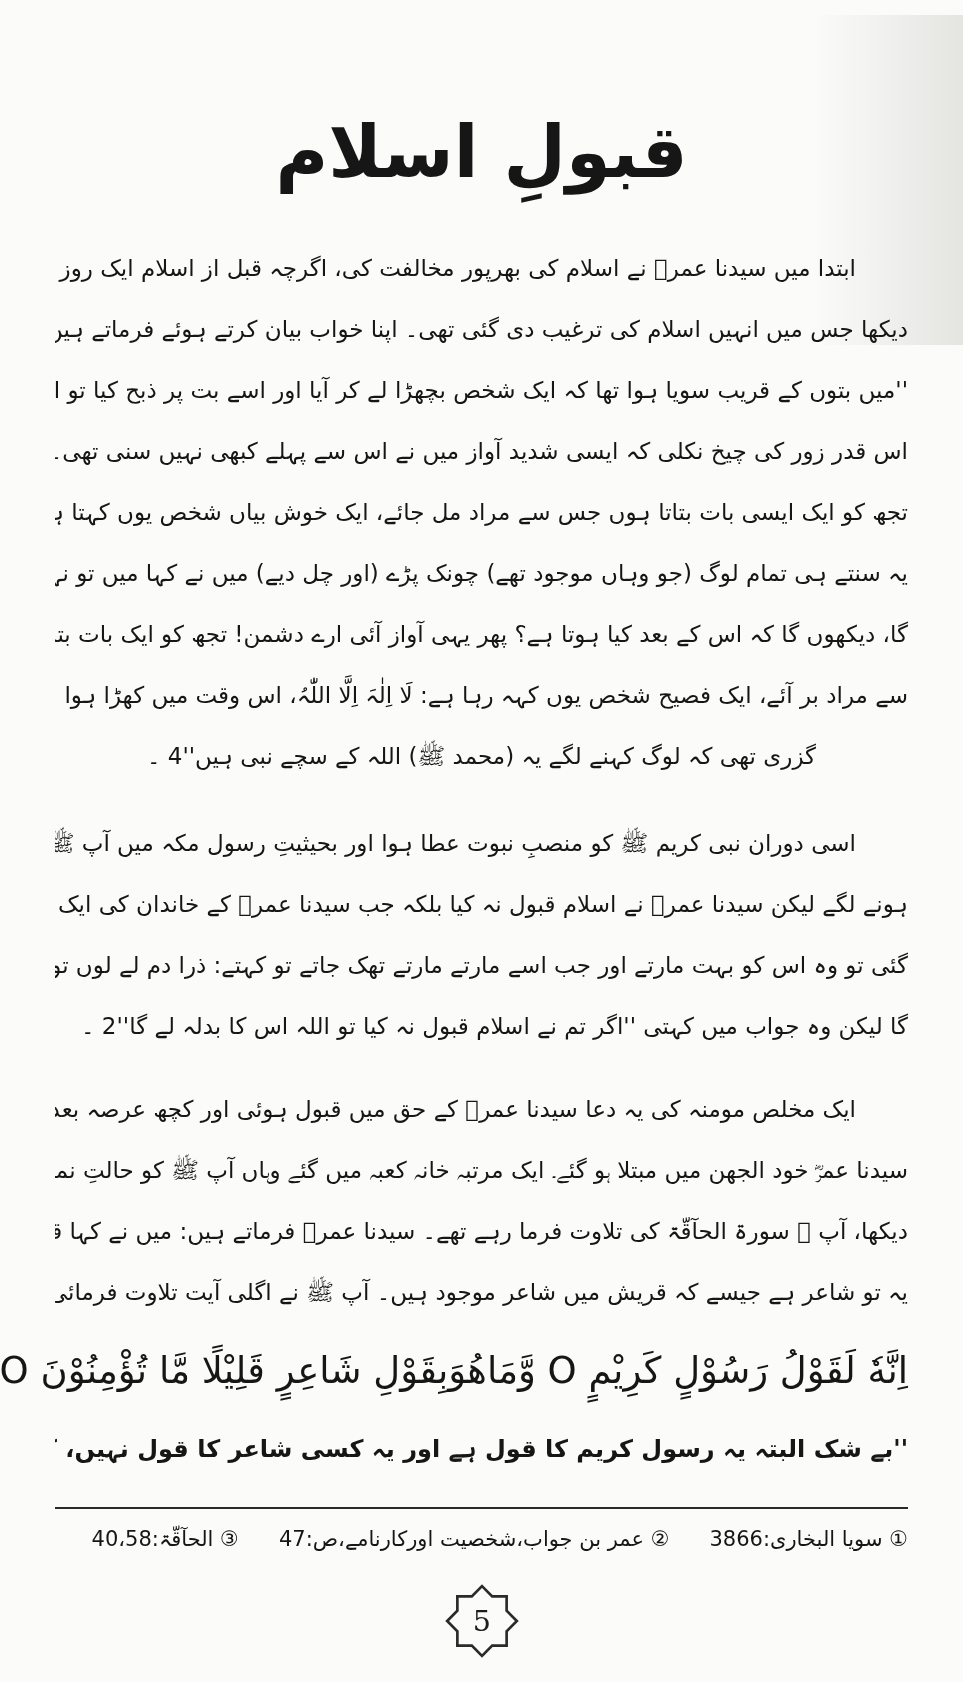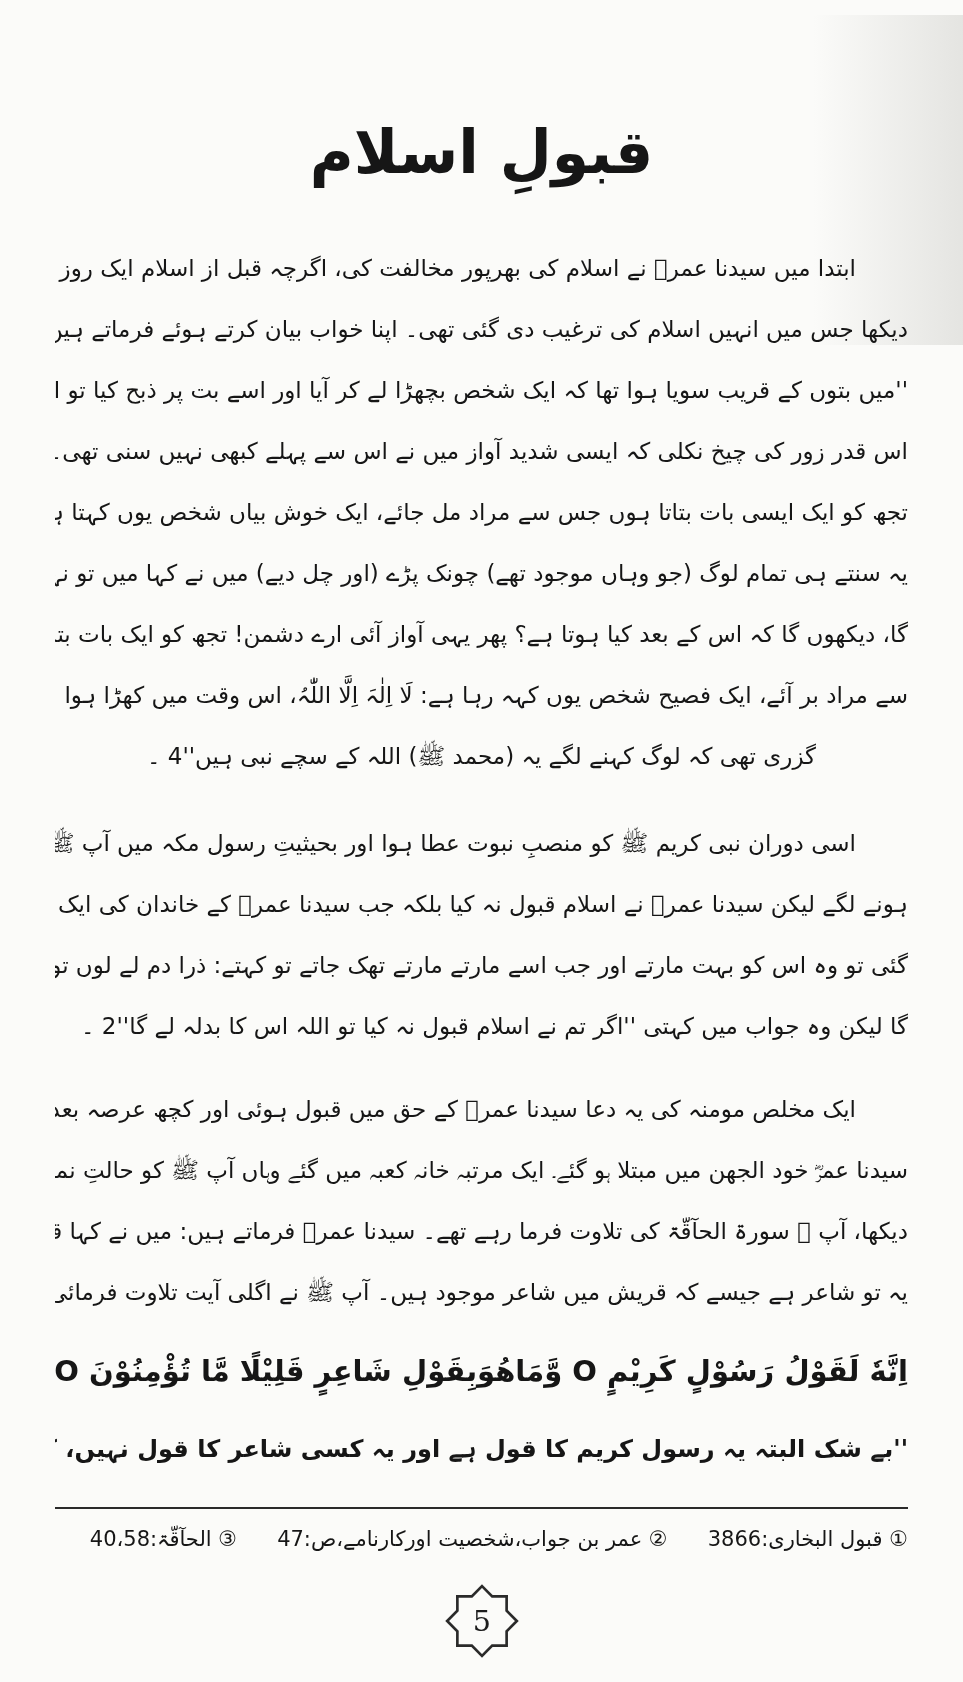--- a/index.html
+++ b/index.html
@@ -18,21 +18,21 @@
     background:linear-gradient(to left, rgba(170,170,164,0.28), rgba(170,170,164,0));
     pointer-events:none;
   }
   .content{
     position:absolute;top:0;right:55px;left:55px;
   }
   .title{
     margin-top:95px;
     height:115px;
     text-align:center;
-    font-size:60px;
+    font-size:72px;
     font-weight:bold;
     line-height:115px;
   }
   .para{margin:0;}
   .para.p1{margin-top:28px;}
   .para.p2{margin-top:26px;}
   .para.p3{margin-top:22px;}
   .line{
     font-size:23px;
     line-height:61px;
@@ -43,22 +43,22 @@
     text-align-last:justify;
   }
   .line.first{text-indent:52px;}
   .line.center{text-align-last:center;}
   .line.end{text-align-last:right;}
   .verse{
     margin-top:12px;
     height:72px;
     line-height:72px;
     text-align:center;
-    font-size:29px;
-    font-weight:bold;
+    font-size:37px;
+    font-weight:normal;
     white-space:nowrap;
   }
   .translation{
     margin-top:10px;
     height:64px;
     line-height:64px;
     font-size:24px;
     font-weight:bold;
     white-space:nowrap;
     overflow:hidden;
@@ -123,21 +123,21 @@
       <div class="line end">یہ تو شاعر ہے جیسے کہ قریش میں شاعر موجود ہیں۔ آپ ﷺ نے اگلی آیت تلاوت فرمائی:</div>
     </div>
 
     <div class="verse">اِنَّهٗ لَقَوْلُ رَسُوْلٍ كَرِيْمٍ O وَّمَاهُوَبِقَوْلِ شَاعِرٍ قَلِيْلًا مَّا تُؤْمِنُوْنَ O</div>
 
     <div class="translation">''بے شک البتہ یہ رسول کریم کا قول ہے اور یہ کسی شاعر کا قول نہیں، کتنا کم تم ایمان لاتے ہو''3 ۔</div>
 
     <hr class="footnote-rule">
 
     <div class="footnotes">
-      <span>① قبول البخاری:3866</span>
+      <span>① سویا البخاری:3866</span>
       <span>② عمر بن جواب،شخصیت اورکارنامے،ص:47</span>
       <span>③ الحآقّۃ:40،58</span>
     </div>
 
   </div>
 
   <div class="pagenum-wrap">
     <svg class="star" width="82" height="82" viewBox="0 0 80 80">
       <polygon points="40,6 49.95,15.98 64.04,15.96 64.02,30.05 74,40 64.02,49.95 64.04,64.04 49.95,64.02 40,74 30.05,64.02 15.96,64.04 15.98,49.95 6,40 15.98,30.05 15.96,15.96 30.05,15.98" fill="none" stroke="#2a2a2a" stroke-width="2.6" stroke-linejoin="miter"></polygon>
       <text x="40" y="50" text-anchor="middle" font-size="28" font-family="DejaVu Serif, serif" fill="#1c1c1c">5</text>

